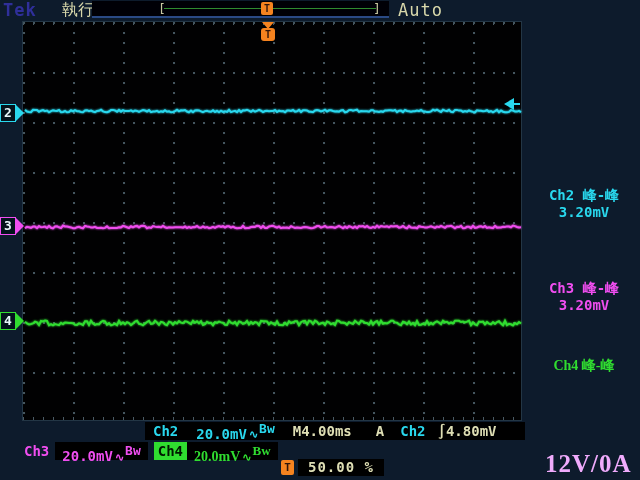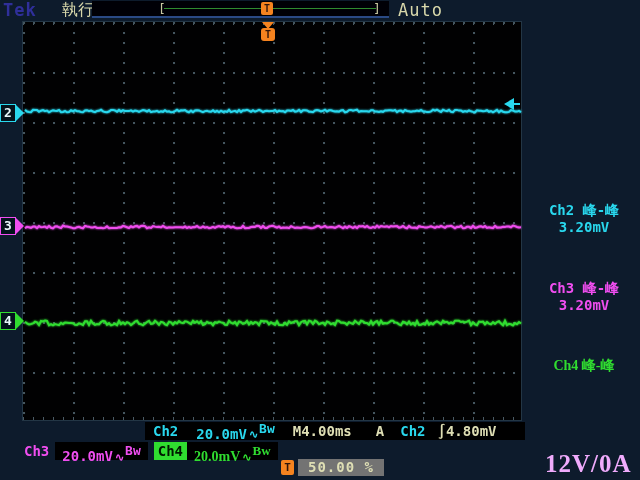--- a/index.html
+++ b/index.html
@@ -58,21 +58,21 @@
     display:flex;align-items:center;font-size:14px;font-weight:bold;white-space:nowrap;}
   .row2{position:absolute;left:24px;top:442px;height:18px;display:flex;align-items:center;
     font-size:14px;font-weight:bold;white-space:nowrap;}
   .row3{position:absolute;left:281px;top:459px;height:17px;display:flex;align-items:center;}
   .valbox{background:#000;height:18px;line-height:18px;padding:0 7px;}
   .coupling{font-size:11px;margin-left:2px;}
   .bw{font-size:13px;vertical-align:super;margin-left:1px;}
   .ch4-tag{background:#30dd30;color:#001800;height:18px;line-height:18px;padding:0 4px;margin-left:6px;}
   .t-icon{width:13px;height:15px;background:#f5831f;border-radius:2px;color:#30150a;
     font-size:11px;font-weight:bold;line-height:15px;text-align:center;}
-  .trigpos-box{background:#737373;height:17px;line-height:17px;padding:0 10px;margin-left:4px;
+  .trigpos-box{background:#000000;height:17px;line-height:17px;padding:0 10px;margin-left:4px;
     color:#dedeb4;font-size:14px;font-weight:bold;letter-spacing:1px;}
   .psu{position:absolute;left:545px;top:450px;font-family:"Liberation Serif","DejaVu Serif",serif;
     font-size:25px;font-weight:bold;color:#f0abfc;letter-spacing:1px;}
 </style>
 </head>
 <body>
 
 <div id="screen">
 
   <span class="logo">Tek</span>
@@ -111,21 +111,21 @@
   </div>
   <div class="ch-marker mk-magenta" style="top:217px">
     <div class="box">3</div>
     <div class="arrow"></div>
   </div>
   <div class="ch-marker mk-green" style="top:312px">
     <div class="box">4</div>
     <div class="arrow"></div>
   </div>
 
-  <div class="meas c-cyan" style="top:202px">
+  <div class="meas c-cyan" style="top:187px">
     <div>
       <span>Ch2</span> <span>峰-峰</span>
     </div>
     <div>3.20mV</div>
   </div>
   <div class="meas c-magenta" style="top:280px">
     <div>
       <span>Ch3</span> <span>峰-峰</span>
     </div>
     <div>3.20mV</div>

